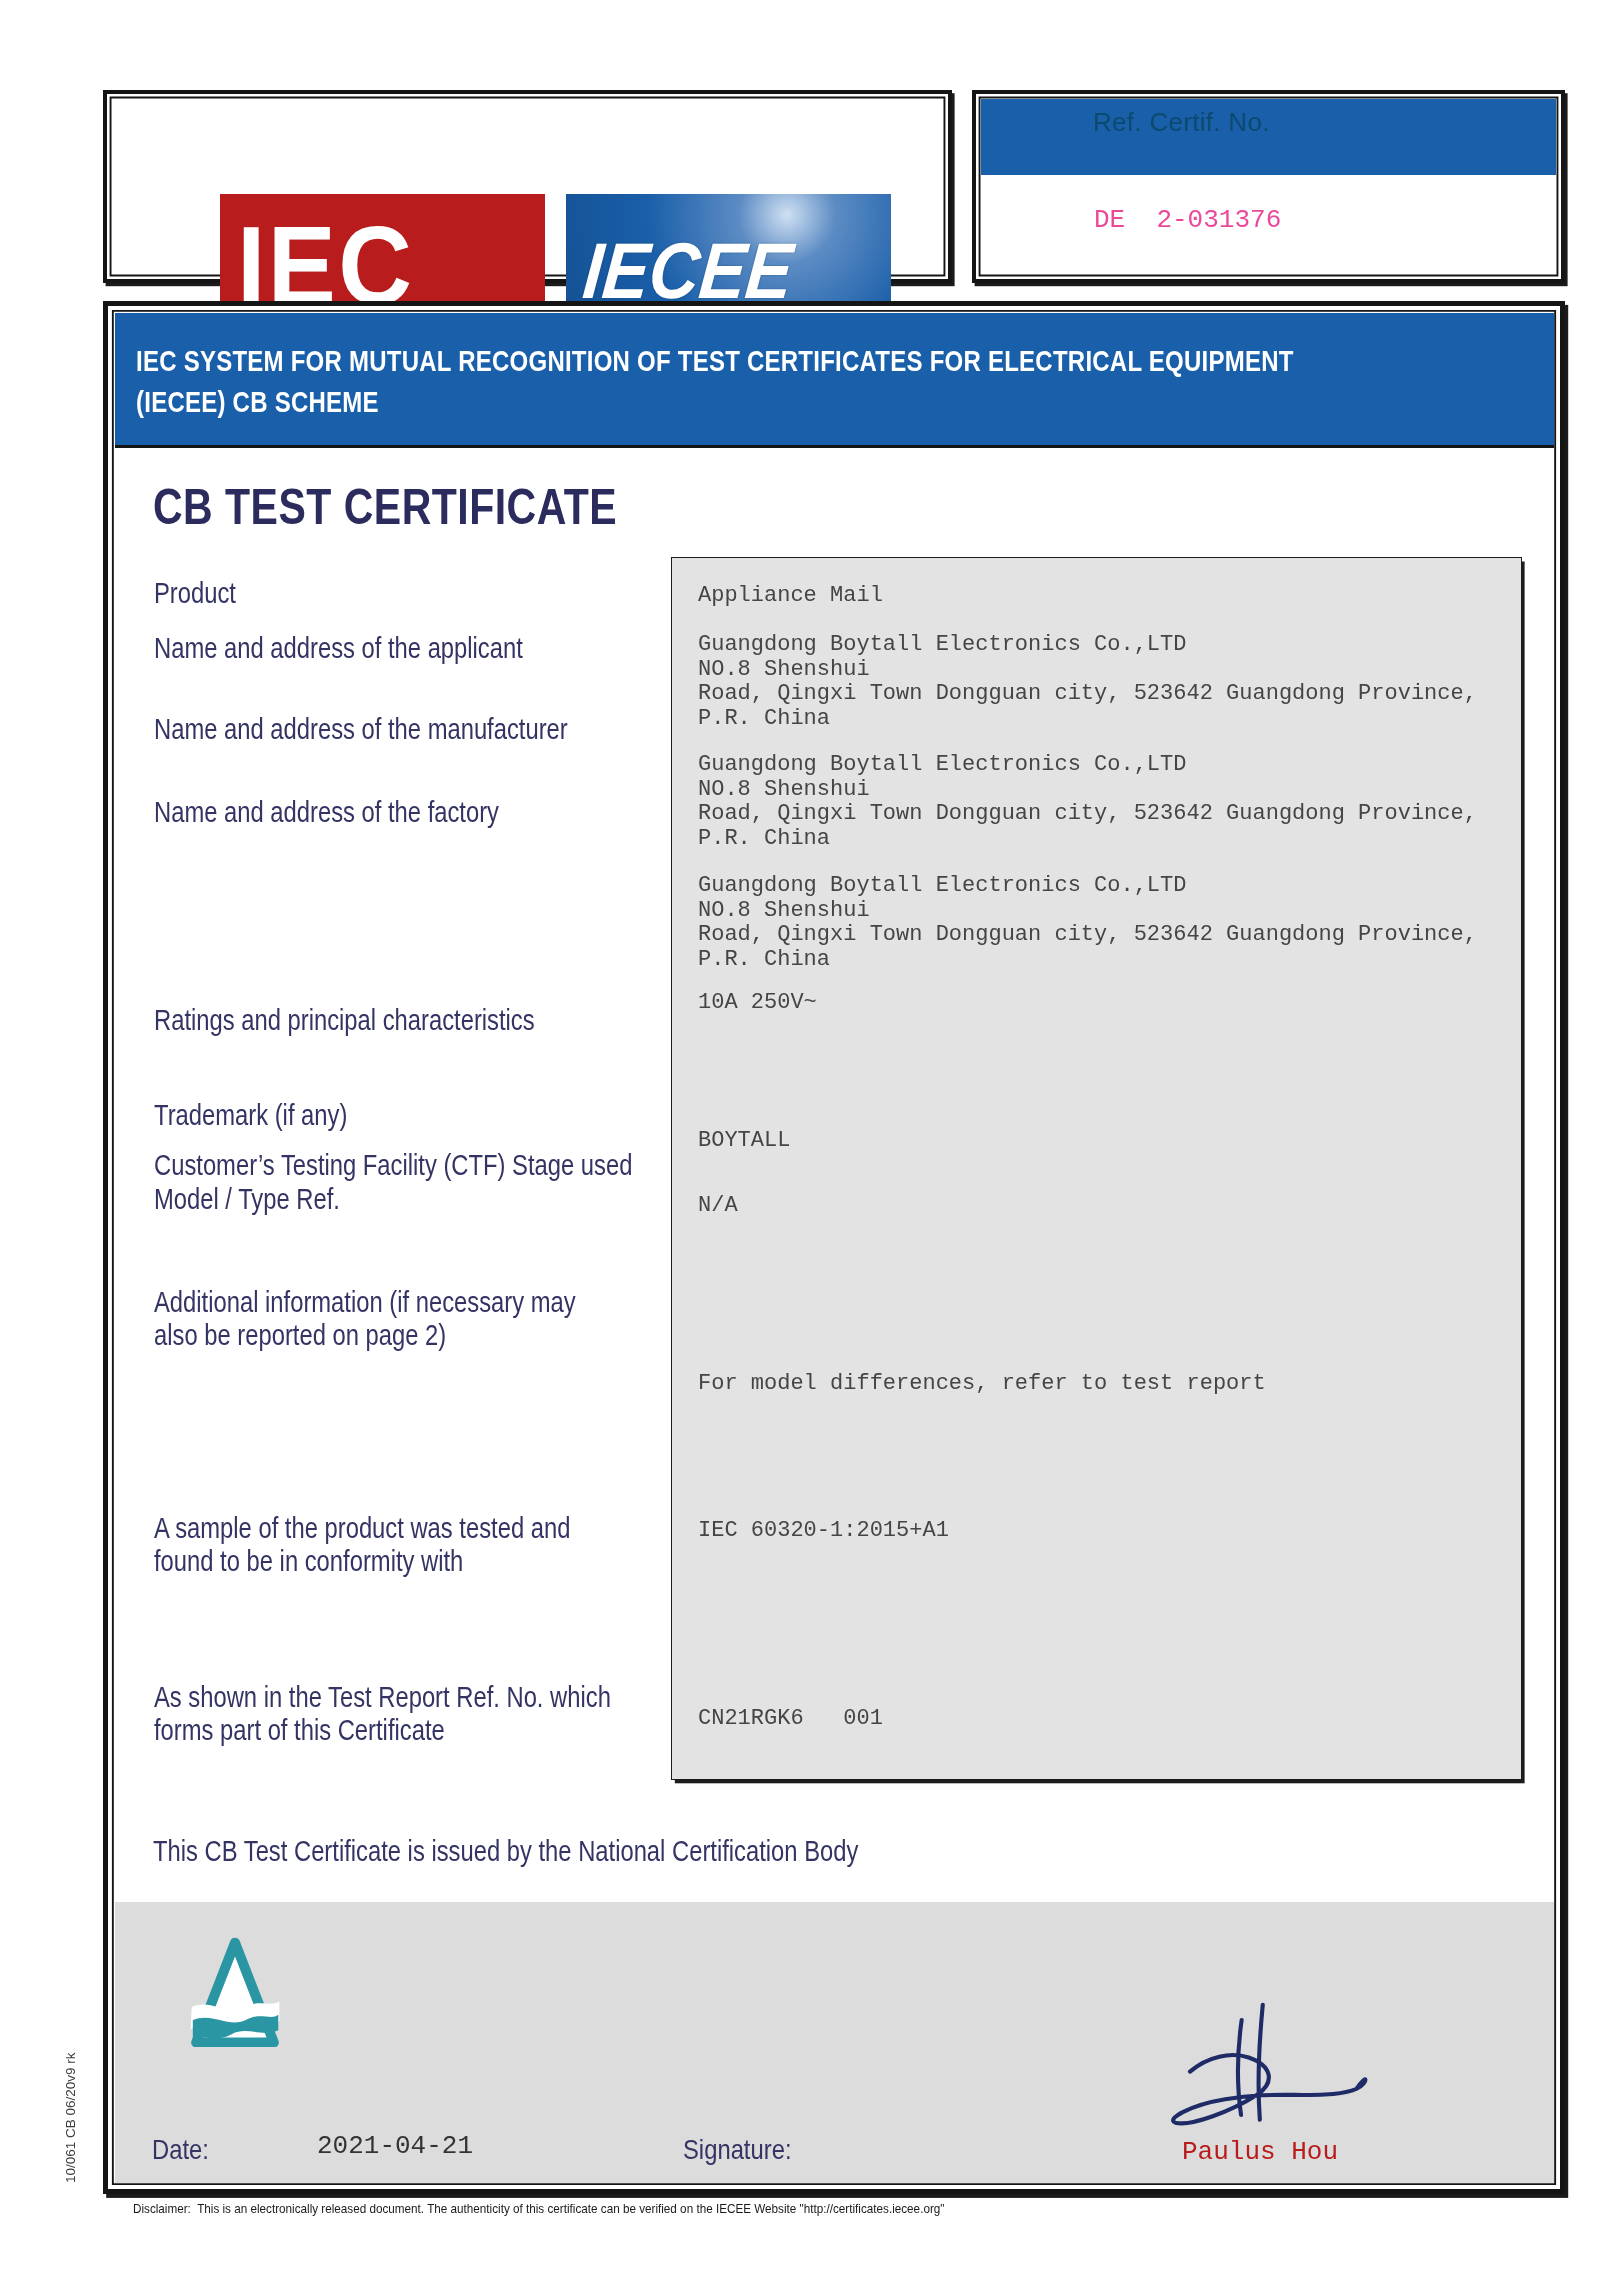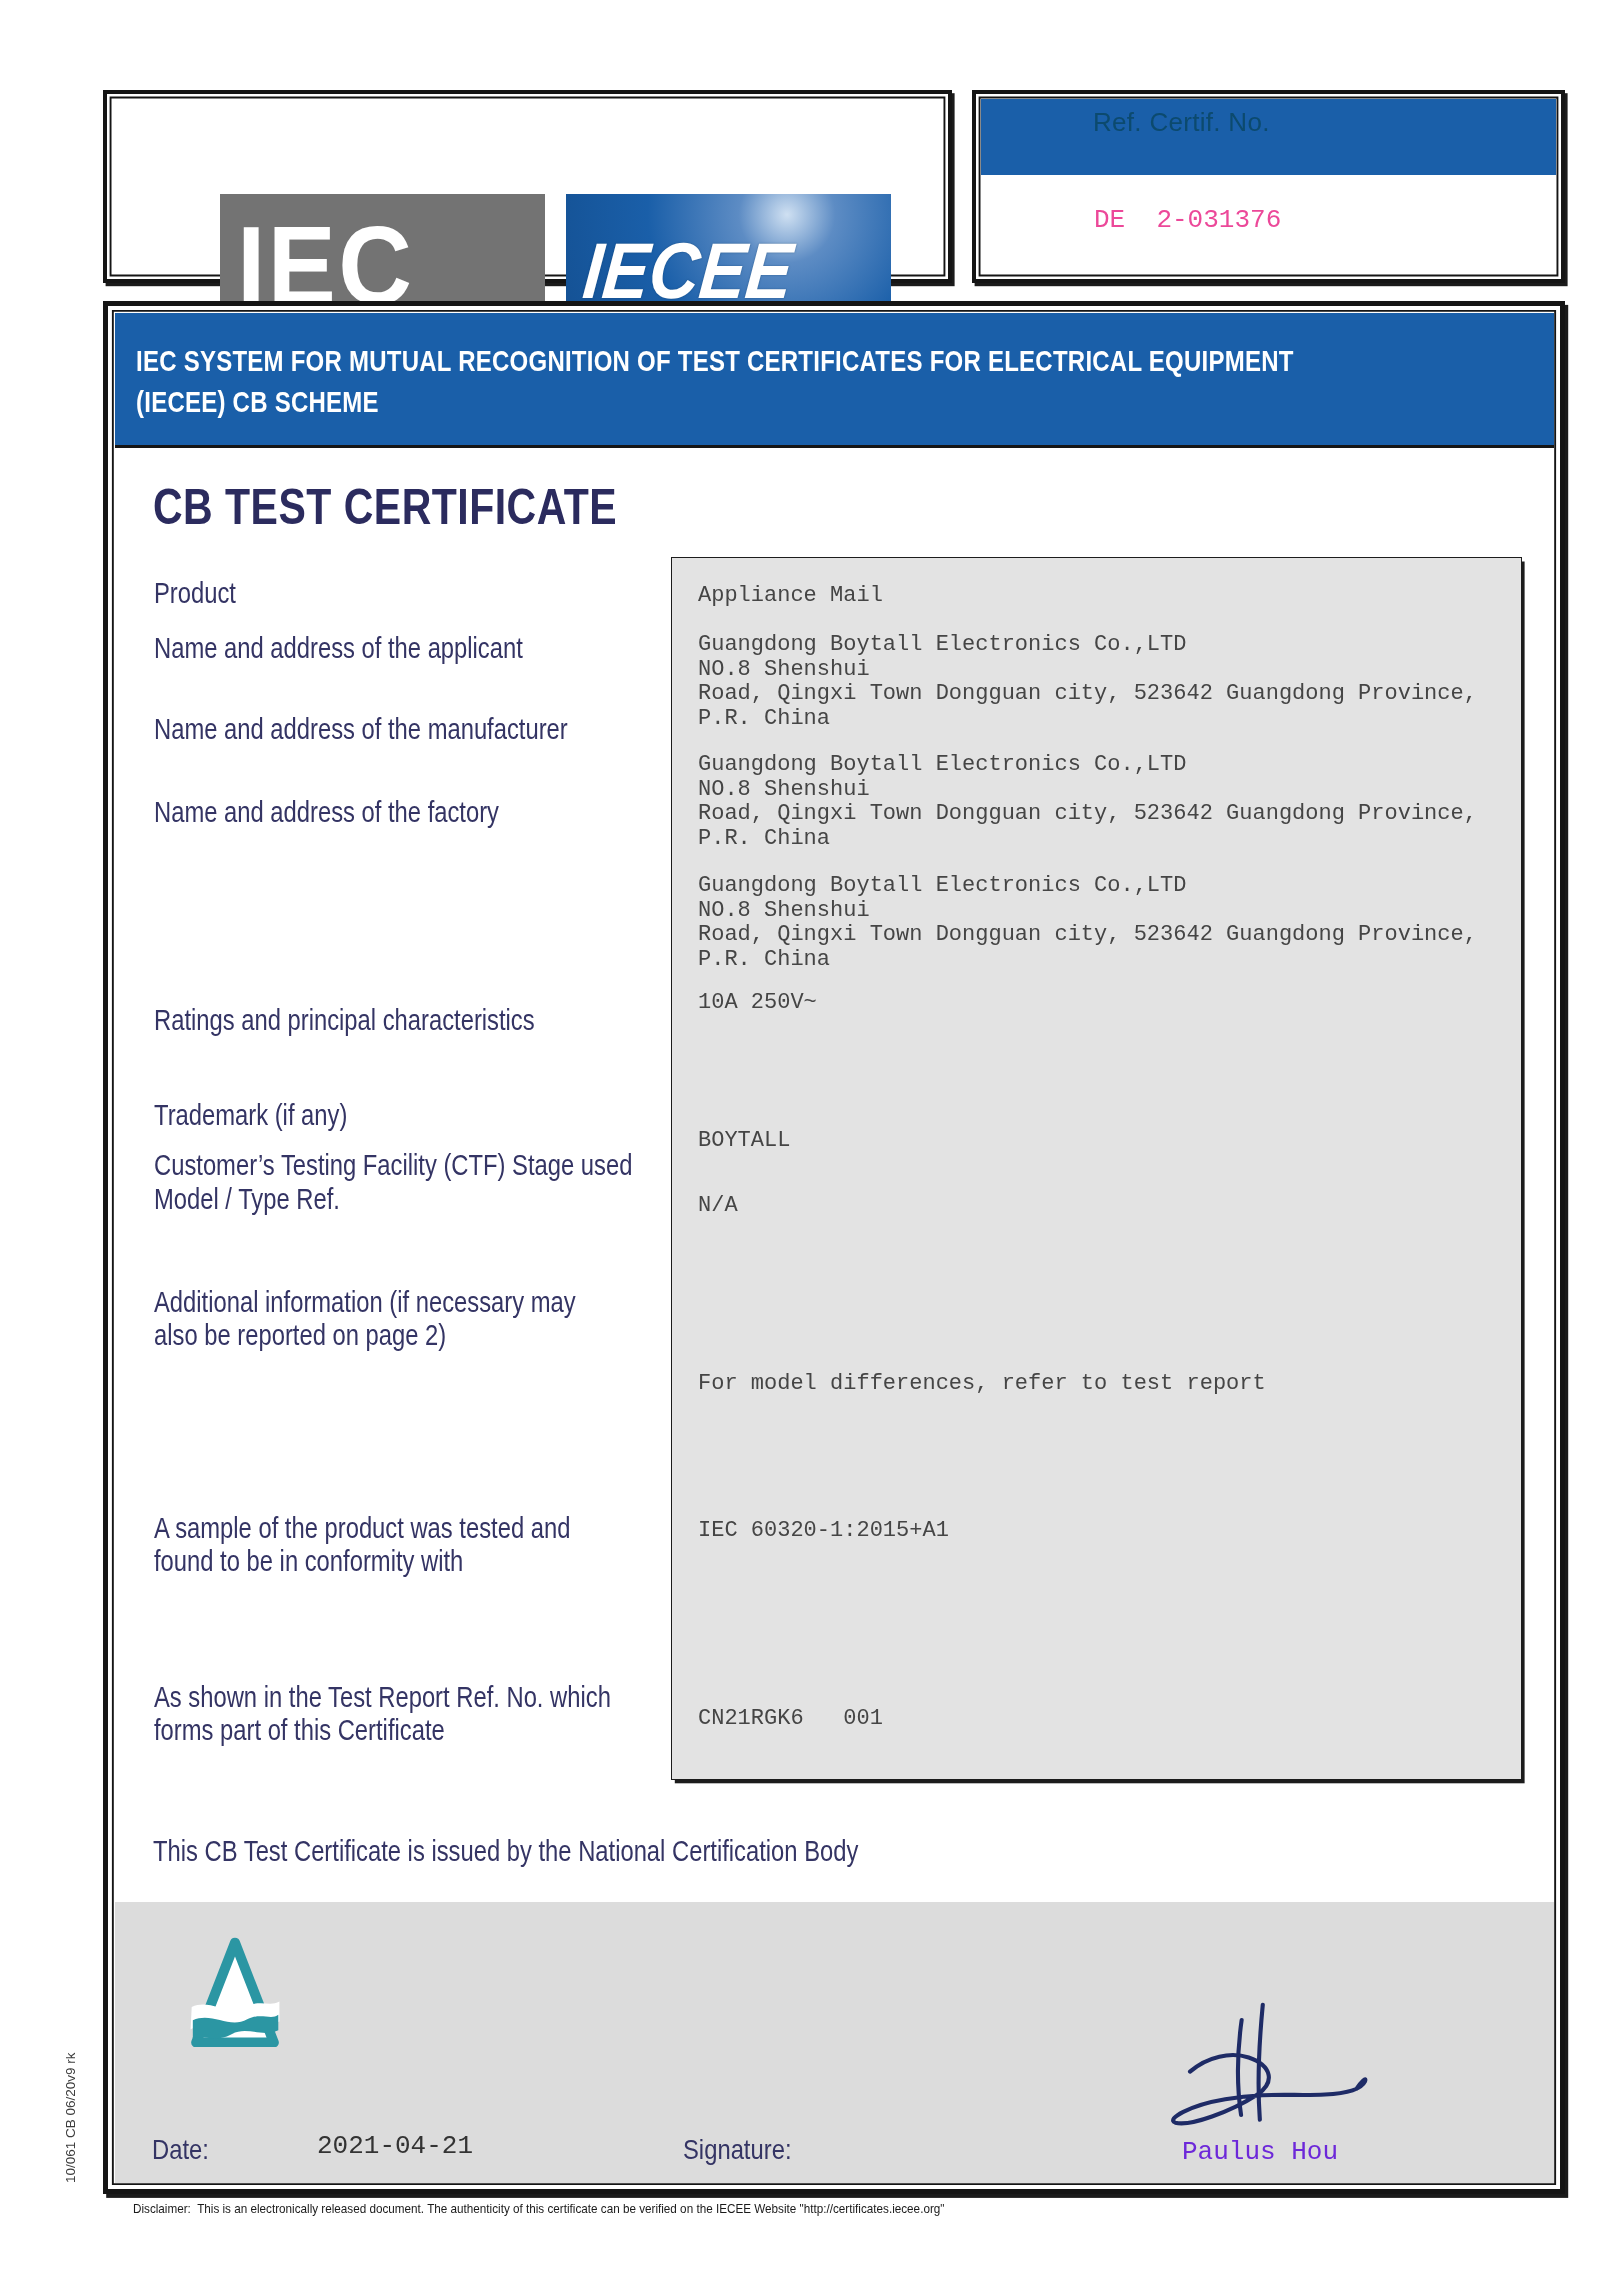--- a/index.html
+++ b/index.html
@@ -28,21 +28,21 @@
     position:absolute; left:115px; top:1902px; width:1439px; height:281px;
     background:#dcdcdc;
   }
   #values-box {
     position:absolute; left:671px; top:557px; width:851px; height:1223px;
     background:#e3e3e3; border:1.9px solid #1c1c1c;
     box-shadow: 3.2px 3.9px 0 -0.6px #1c1c1c;
   }
   
   #iec-sq {
-    position:absolute; left:113px; top:100px; width:325px; height:172px; background:#737373;text-decoration:underline;
+    position:absolute; left:113px; top:100px; width:325px; height:172px; background:#b91c1c;text-decoration:underline;
   }
   #iec-sq .iec-txt {
     position:absolute; left:16.7px; top:7.7px; color:#fff; font-size:111px; font-weight:600;
     letter-spacing:2.6px; transform:scaleX(0.92); transform-origin:0 0;
   }
   .iec-bar { position:absolute; left:23px; width:184px; height:7px; background:#fff; }
   #iec-dot { position:absolute; left:212px; top:124px; width:37px; height:37px; border-radius:50%; background:#fff; }
   #iecee-sq {
     position:absolute; left:459px; top:100px; width:325px; height:172px;
     background: radial-gradient(circle at 68% 12%, #cfe0f2 0%, #5d8cc4 18%, #1A5FA9 52%, #134e8f 100%);
@@ -93,21 +93,21 @@
   #tuv-wordmark { position:absolute; left:302px; top:1967px; color:#111; font-size:53px; letter-spacing:-1.3px; }
   #tuv-wordmark .b { font-weight:700; }
   #tuv-wordmark .r { font-weight:400; }
   #tuv-wordmark .reg { font-size:20.6px; vertical-align:24.5px; letter-spacing:0; }
   #contact-block {
     position:absolute; left:730px; top:1938px; color:#474747; font-size:18px; line-height:23px;
     font-family:"Liberation Mono", monospace; white-space:pre-wrap;
   }
   #signature-scribble { position:absolute; left:1120px; top:2000px; width:302px; height:135px; }
   #signatory-name {
-    position:absolute; left:1182px; top:2137px; color:#6d28d9; font-size:26px;
+    position:absolute; left:1182px; top:2137px; color:#b91c1c; font-size:26px;
     font-family:"Liberation Mono", monospace;
   }
   .foot-lbl {
     position:absolute; color:#343464; font-size:28px; transform:scaleX(0.85); transform-origin:0 0;
   }
   #date-label { left:152px; top:2134px; }
   #sig-label  { left:683px; top:2134px; }
   #date-value {
     position:absolute; left:317px; top:2131px; color:#333; font-size:26px;
     font-family:"Liberation Mono", monospace;

